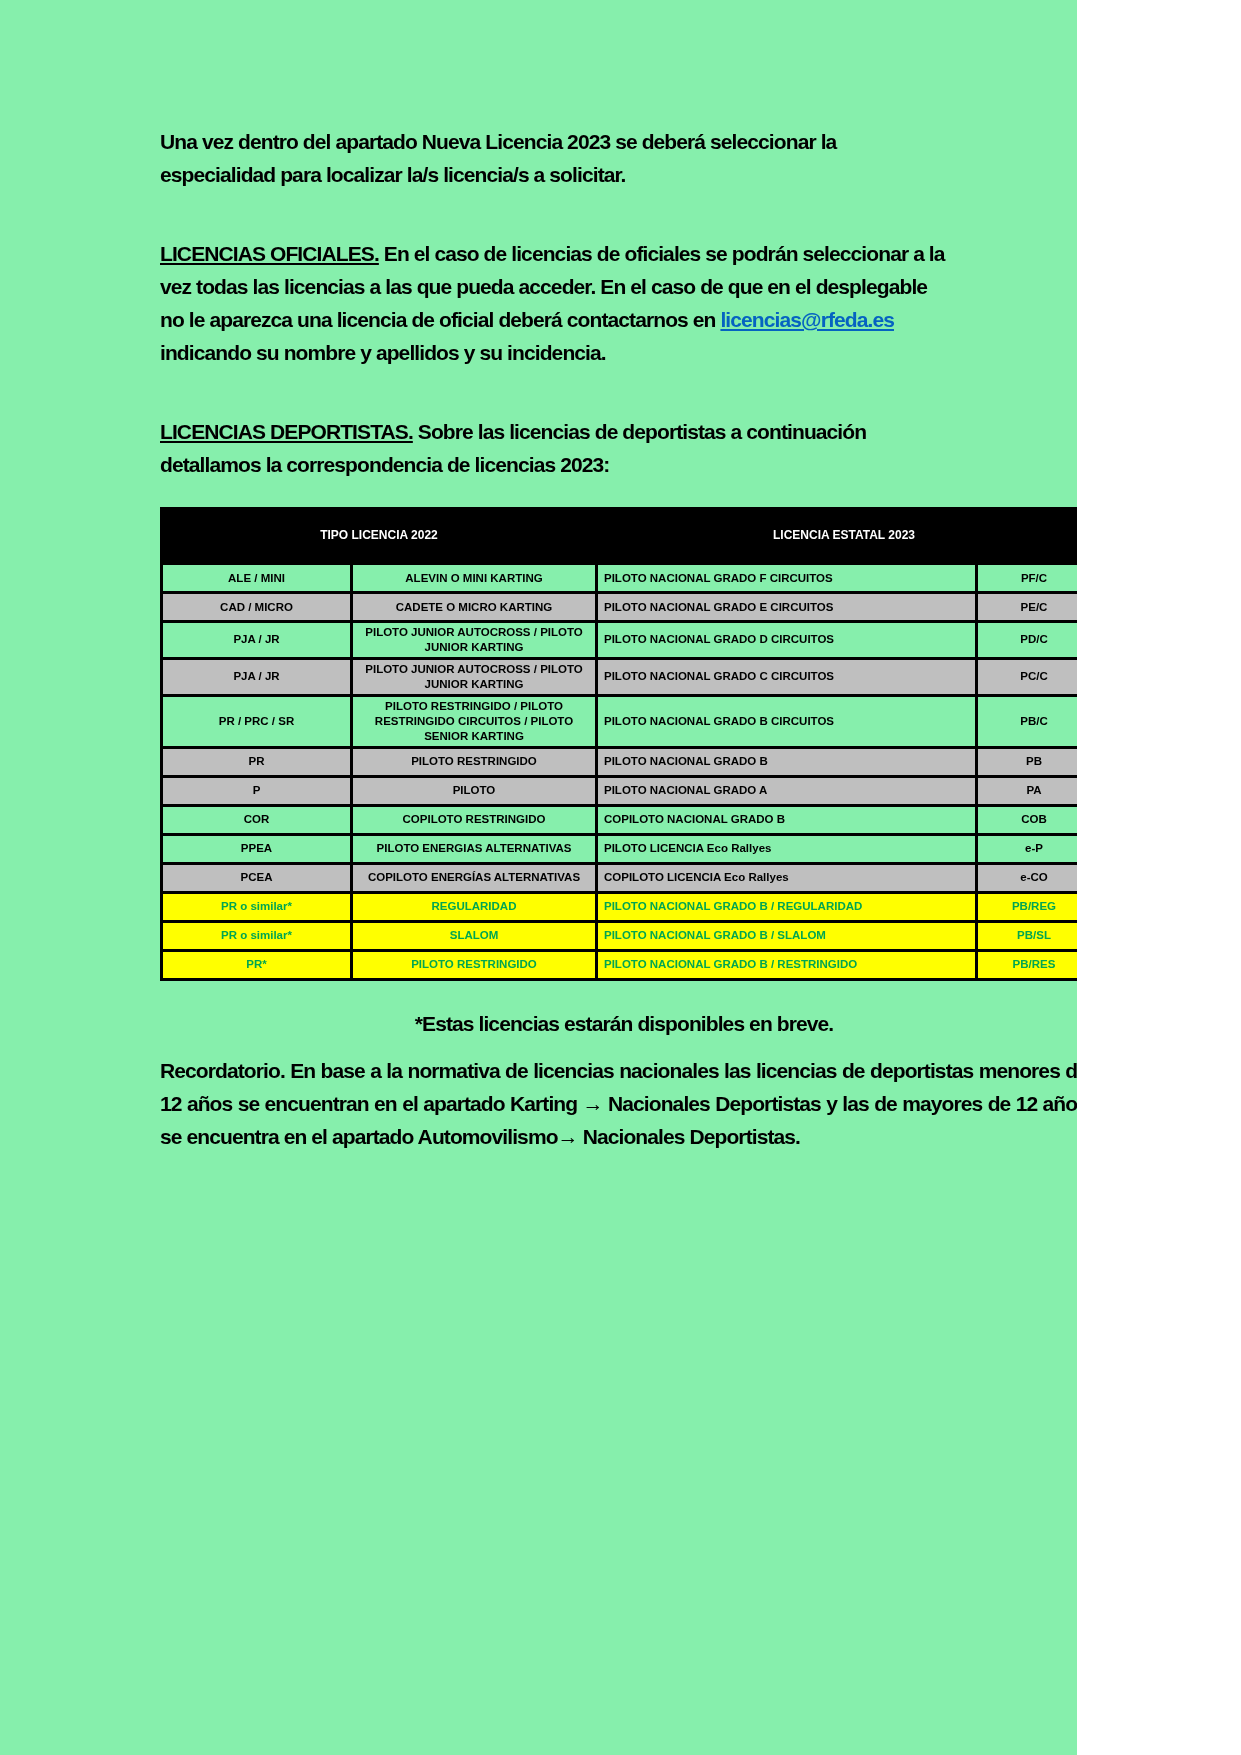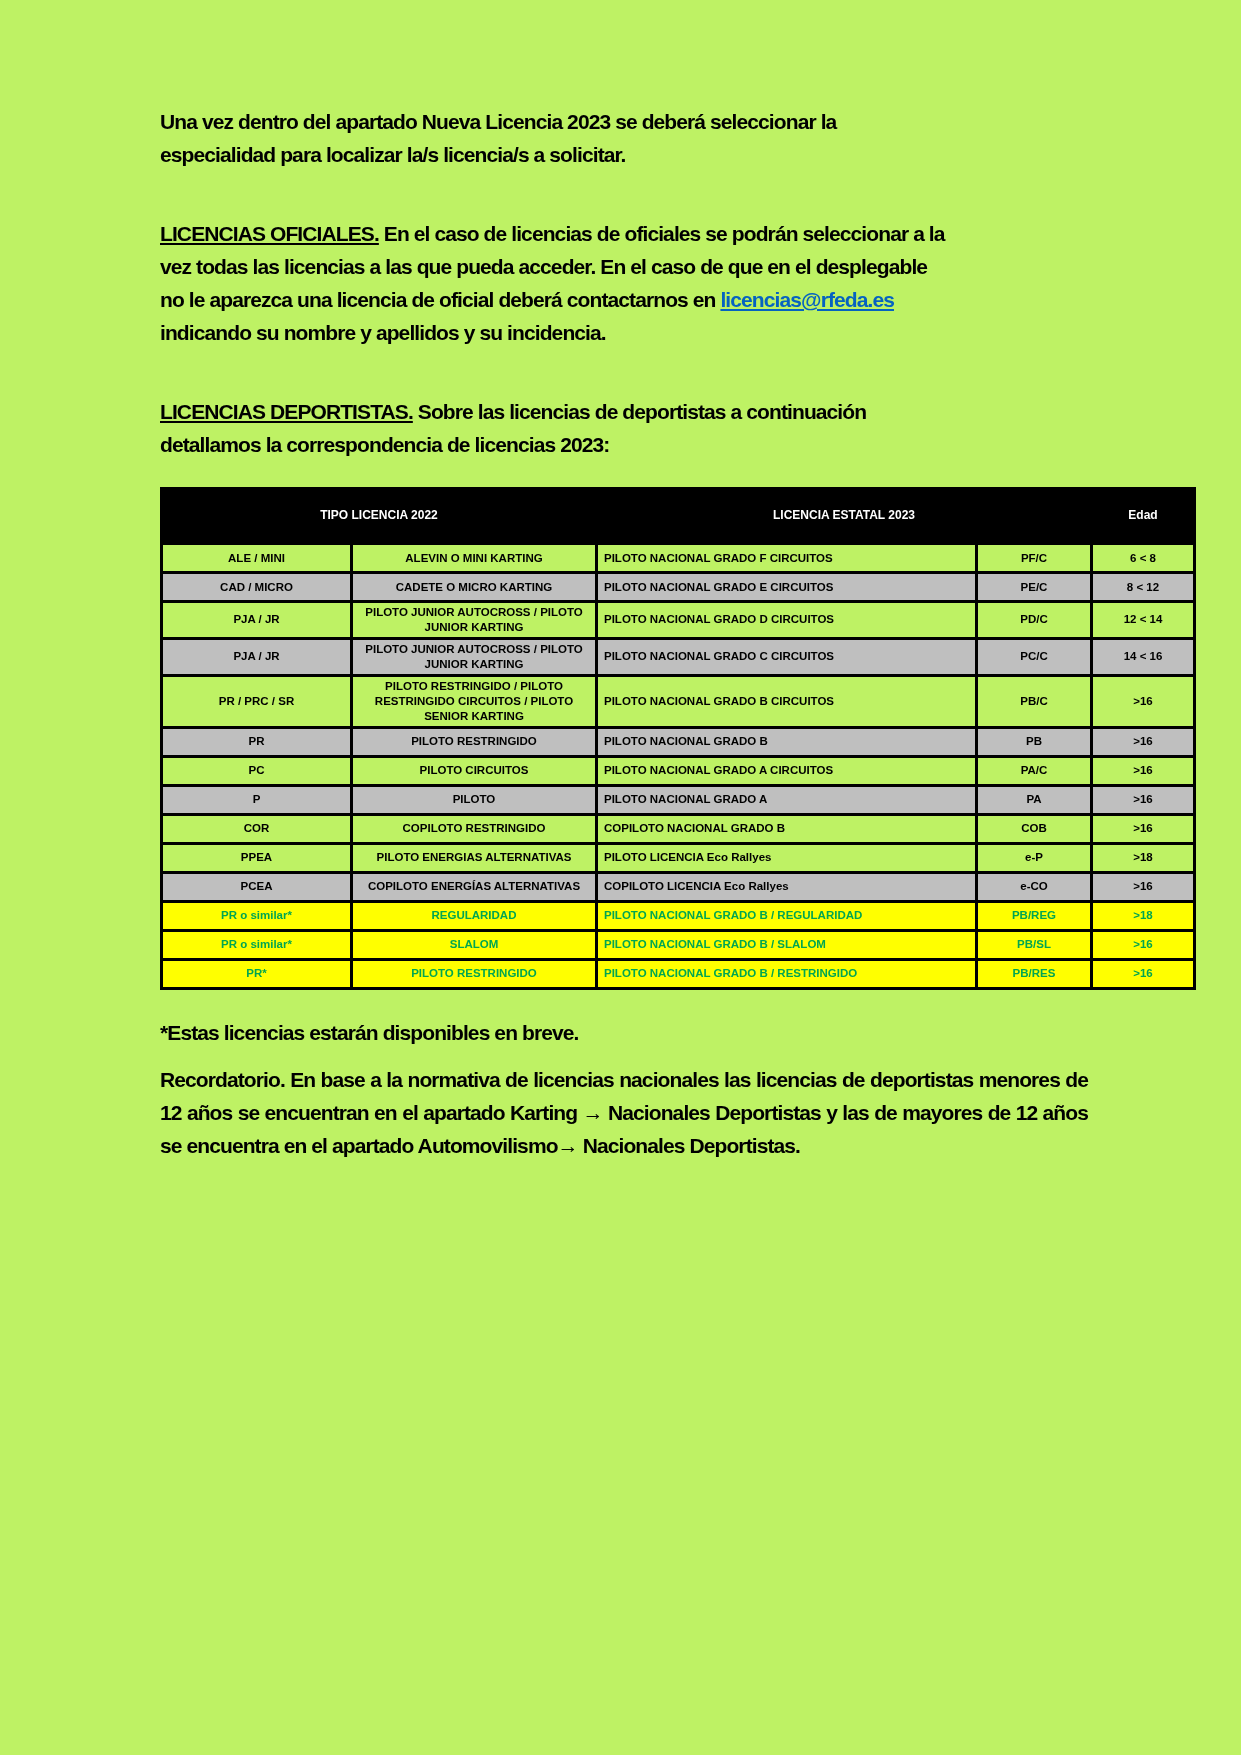--- a/index.html
+++ b/index.html
@@ -7,27 +7,27 @@
     --row-gray:#BFBFBF;
     --row-yellow:#FFFF00;
     --green-text:#00A651;
     --header-bg:#000000;
     --header-text:#FFFFFF;
   }
   *{box-sizing:border-box;}
   html,body{margin:0;padding:0;background:#ffffff;}
   .page{
     position:relative;
-    width:1241px;
+    width:1077px;
     height:1755px;
-    background:#bef264;
+    background:#86efac;
     font-family:"Liberation Sans",sans-serif;
     font-weight:bold;
     color:#000;
-    padding:72px 0 0 160px;
+    padding:92px 0 0 160px;
     overflow:hidden;
   }
   .textblock{
     width:928px;
     font-size:21px;
     line-height:33px;
     letter-spacing:-0.9px;
   }
   .para{
     margin:0 0 13px 0;
@@ -65,20 +65,21 @@
   }
   table.license-table tbody tr{height:29px;}
   table.license-table td.col3{text-align:left;padding-left:6px;}
   table.license-table tr.gray td{background:var(--row-gray);}
   table.license-table tr.yellow td{background:var(--row-yellow);color:var(--green-text);}
   .footnote{
     margin-top:26px;
     font-size:21px;
     line-height:33px;
     letter-spacing:-0.9px;
+    text-align:center;
   }
 </style>
 </head>
 <body>
 
 <div class="page">
   <div class="textblock">
 
     <p class="para">
       <span>Una vez dentro del apartado Nueva Licencia 2023 se deberá seleccionar la
@@ -149,27 +150,20 @@
           <td class="col4">PB/C</td>
           <td class="col5">&gt;16</td>
         </tr>
         <tr class="gray">
           <td class="col1">PR</td>
           <td class="col2">PILOTO RESTRINGIDO</td>
           <td class="col3">PILOTO NACIONAL GRADO B</td>
           <td class="col4">PB</td>
           <td class="col5">&gt;16</td>
         </tr>
-        <tr class="white">
-          <td class="col1">PC</td>
-          <td class="col2">PILOTO CIRCUITOS</td>
-          <td class="col3">PILOTO NACIONAL GRADO A CIRCUITOS</td>
-          <td class="col4">PA/C</td>
-          <td class="col5">&gt;16</td>
-        </tr>
         <tr class="gray">
           <td class="col1">P</td>
           <td class="col2">PILOTO</td>
           <td class="col3">PILOTO NACIONAL GRADO A</td>
           <td class="col4">PA</td>
           <td class="col5">&gt;16</td>
         </tr>
         <tr class="white">
           <td class="col1">COR</td>
           <td class="col2">COPILOTO RESTRINGIDO</td>

